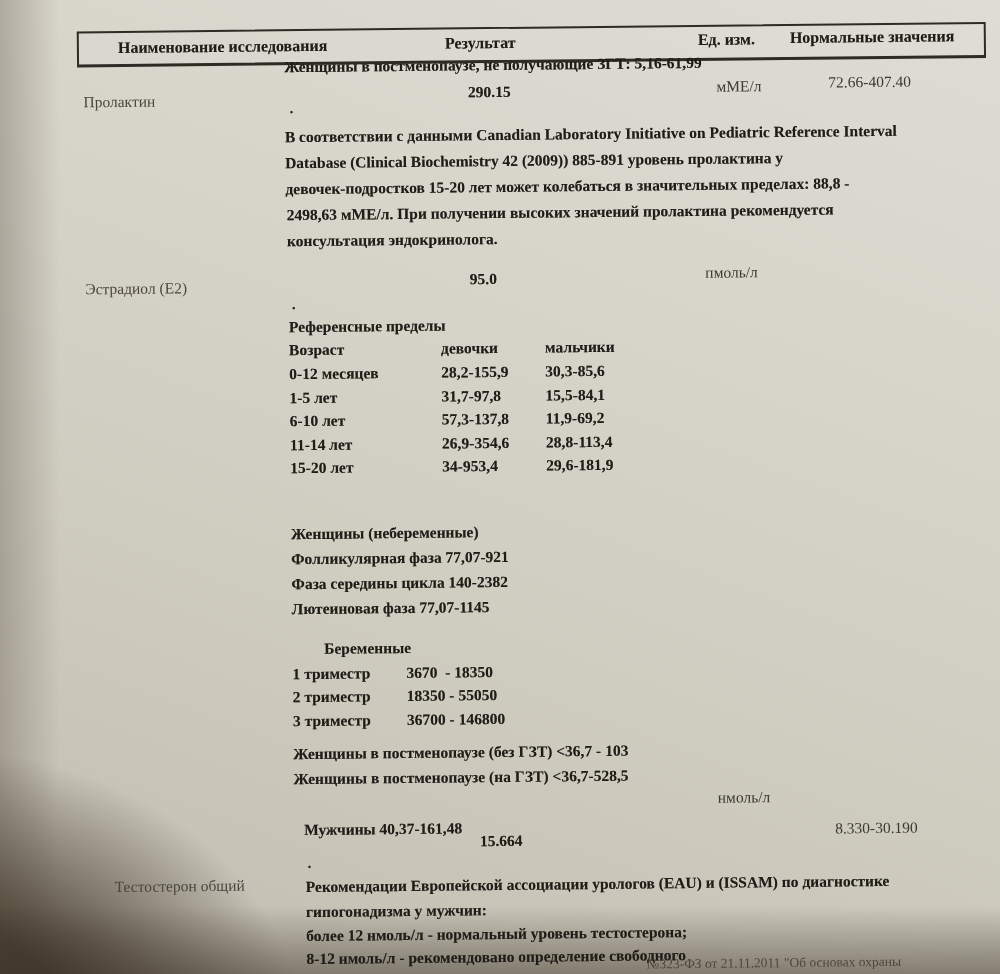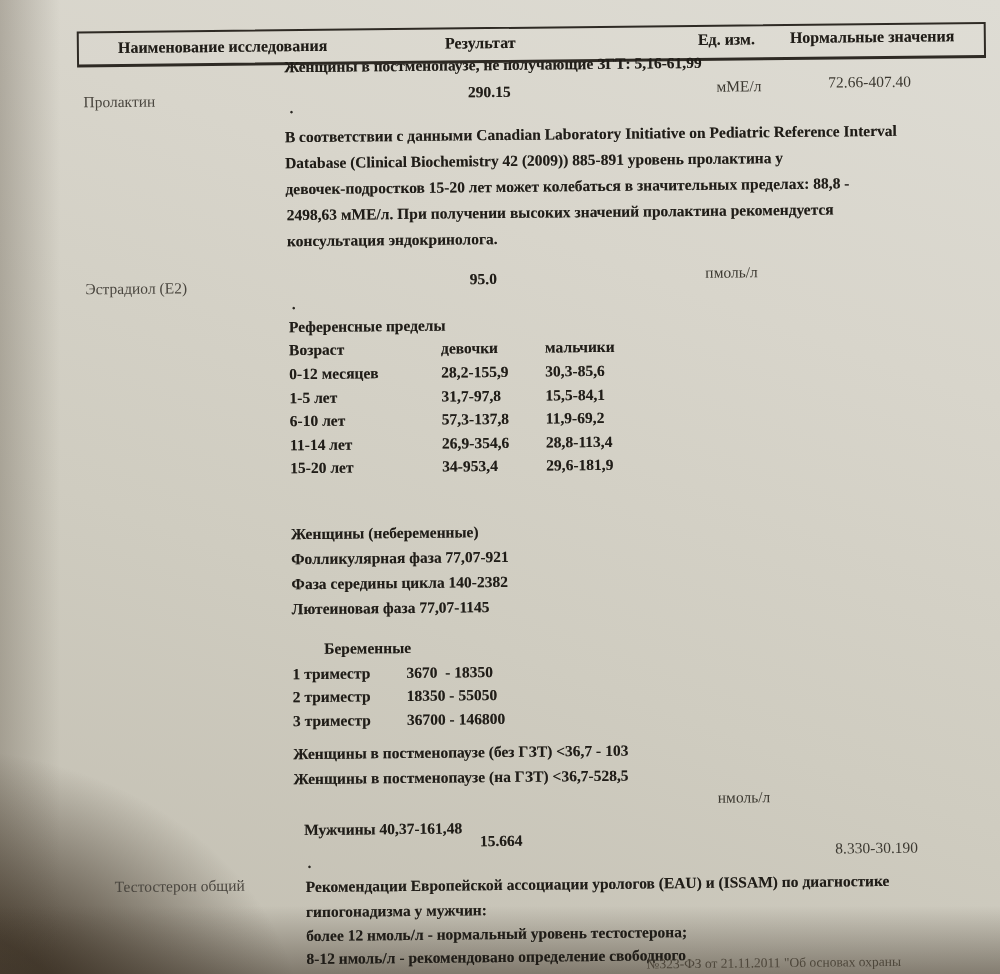--- a/index.html
+++ b/index.html
@@ -121,21 +121,21 @@
     </div>
 
     <div class="abs b" style="left:290px;top:743px;">Женщины в постменопаузе (без ГЗТ) &lt;36,7 - 103</div>
     <div class="abs b" style="left:290px;top:768px;">Женщины в постменопаузе (на ГЗТ) &lt;36,7-528,5</div>
 
     <div class="abs b" style="left:300px;top:819px;">Мужчины 40,37-161,48</div>
 
     <div class="abs nm" style="left:110px;top:874px;">Тестостерон общий</div>
     <div class="abs b res" style="left:432px;top:832px;">15.664</div>
     <div class="abs lt" style="left:714px;top:791px;">нмоль/л</div>
-    <div class="abs lt" style="left:831px;top:843px;">8.330-30.190</div>
+    <div class="abs lt" style="left:831px;top:823px;">8.330-30.190</div>
     <div class="abs dot" style="left:303px;top:851px;">.</div>
 
     <div class="abs b" style="left:301px;top:876px;">Рекомендации Европейской ассоциации урологов (EAU) и (ISSAM) по диагностике</div>
     <div class="abs b" style="left:301px;top:901px;">гипогонадизма у мужчин:</div>
     <div class="abs b" style="left:301px;top:925px;">более 12 нмоль/л - нормальный уровень тестостерона;</div>
     <div class="abs b" style="left:301px;top:948px;">8-12 нмоль/л - рекомендовано определение свободного</div>
 
     <div class="abs footer" style="left:641px;top:958px;">№323-ФЗ от 21.11.2011 "Об основах охраны</div>
 
   </div>

